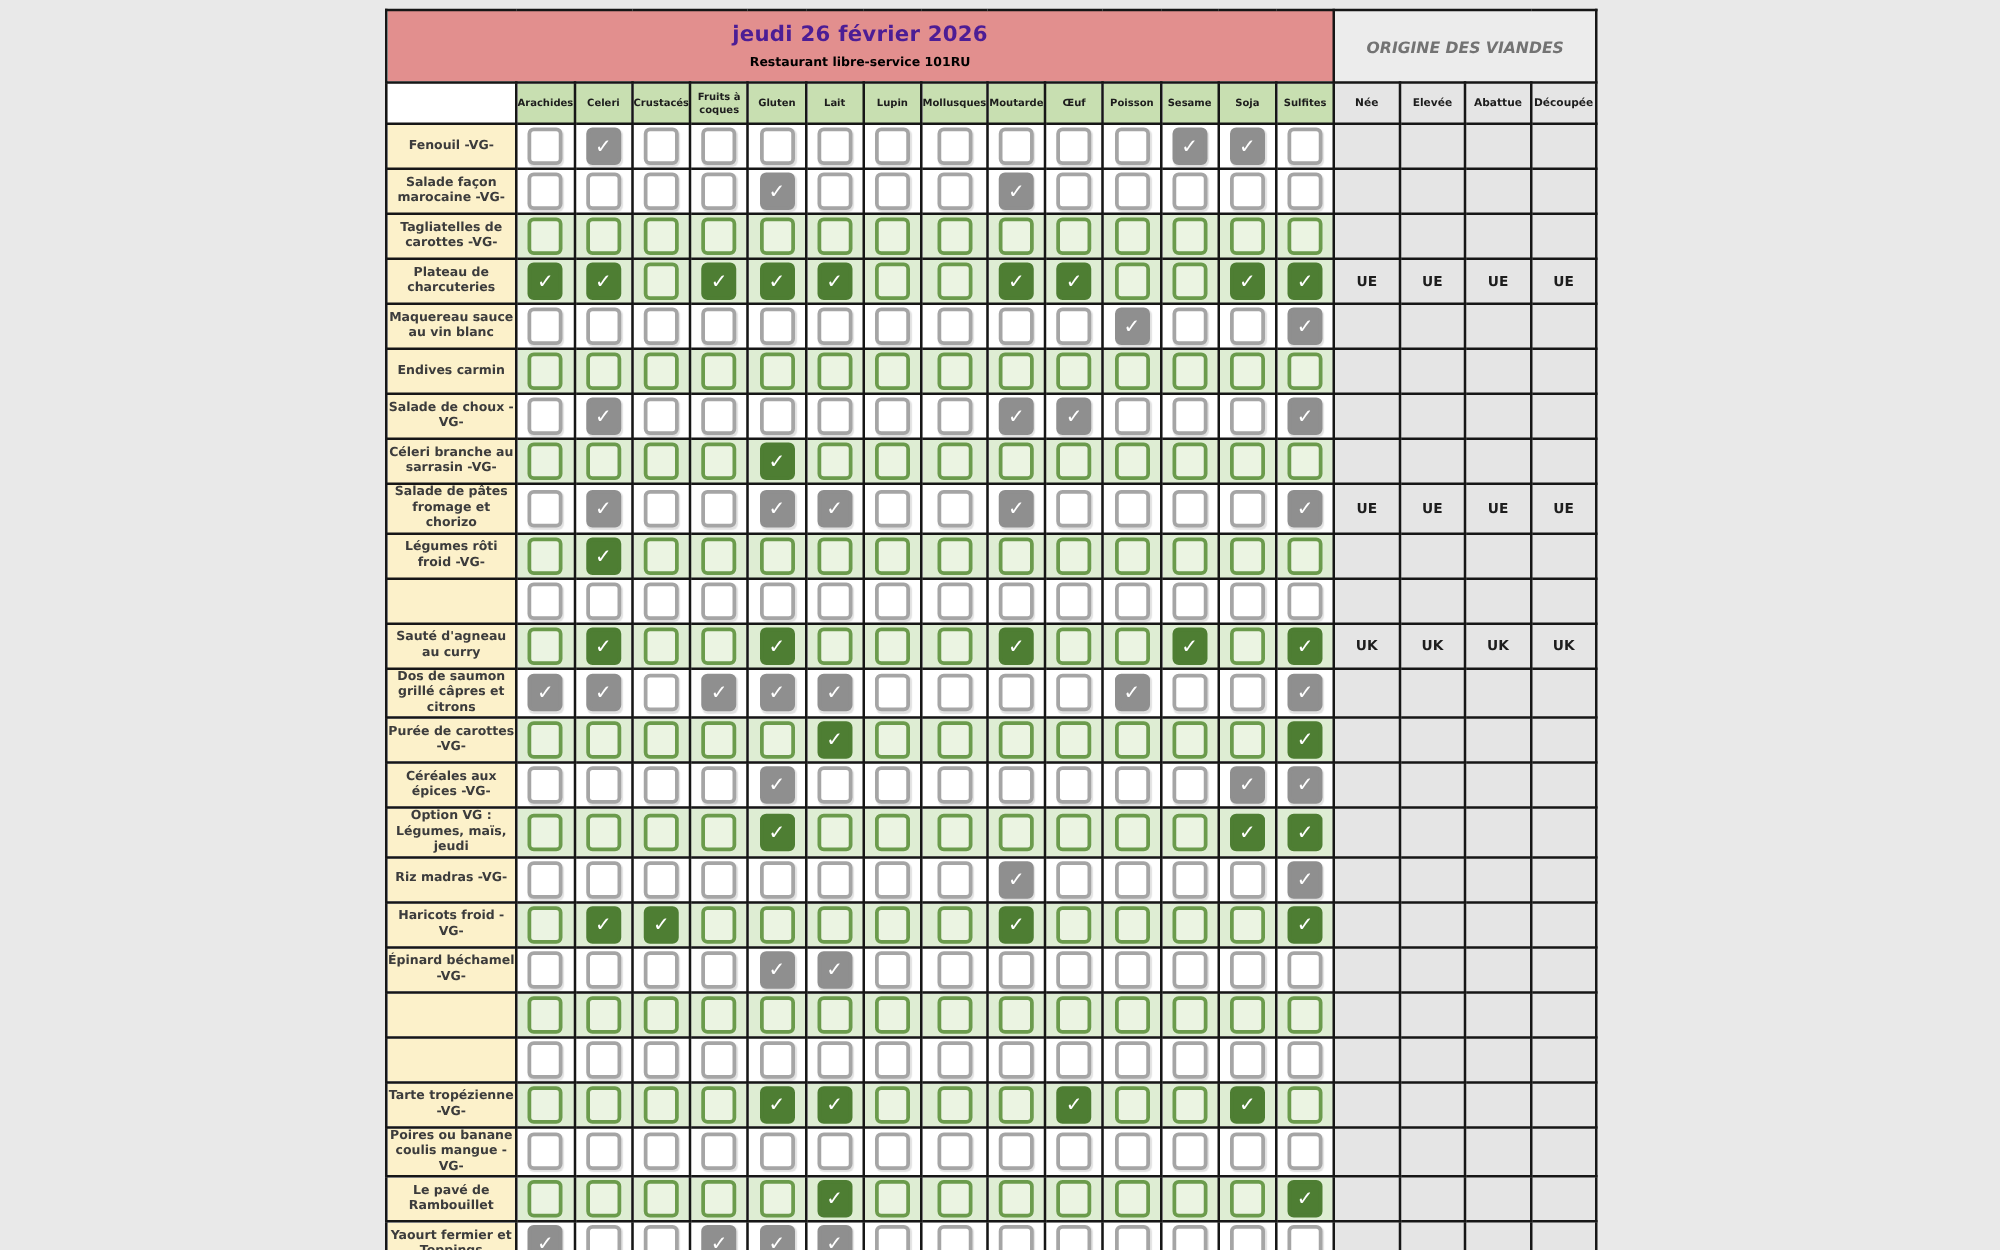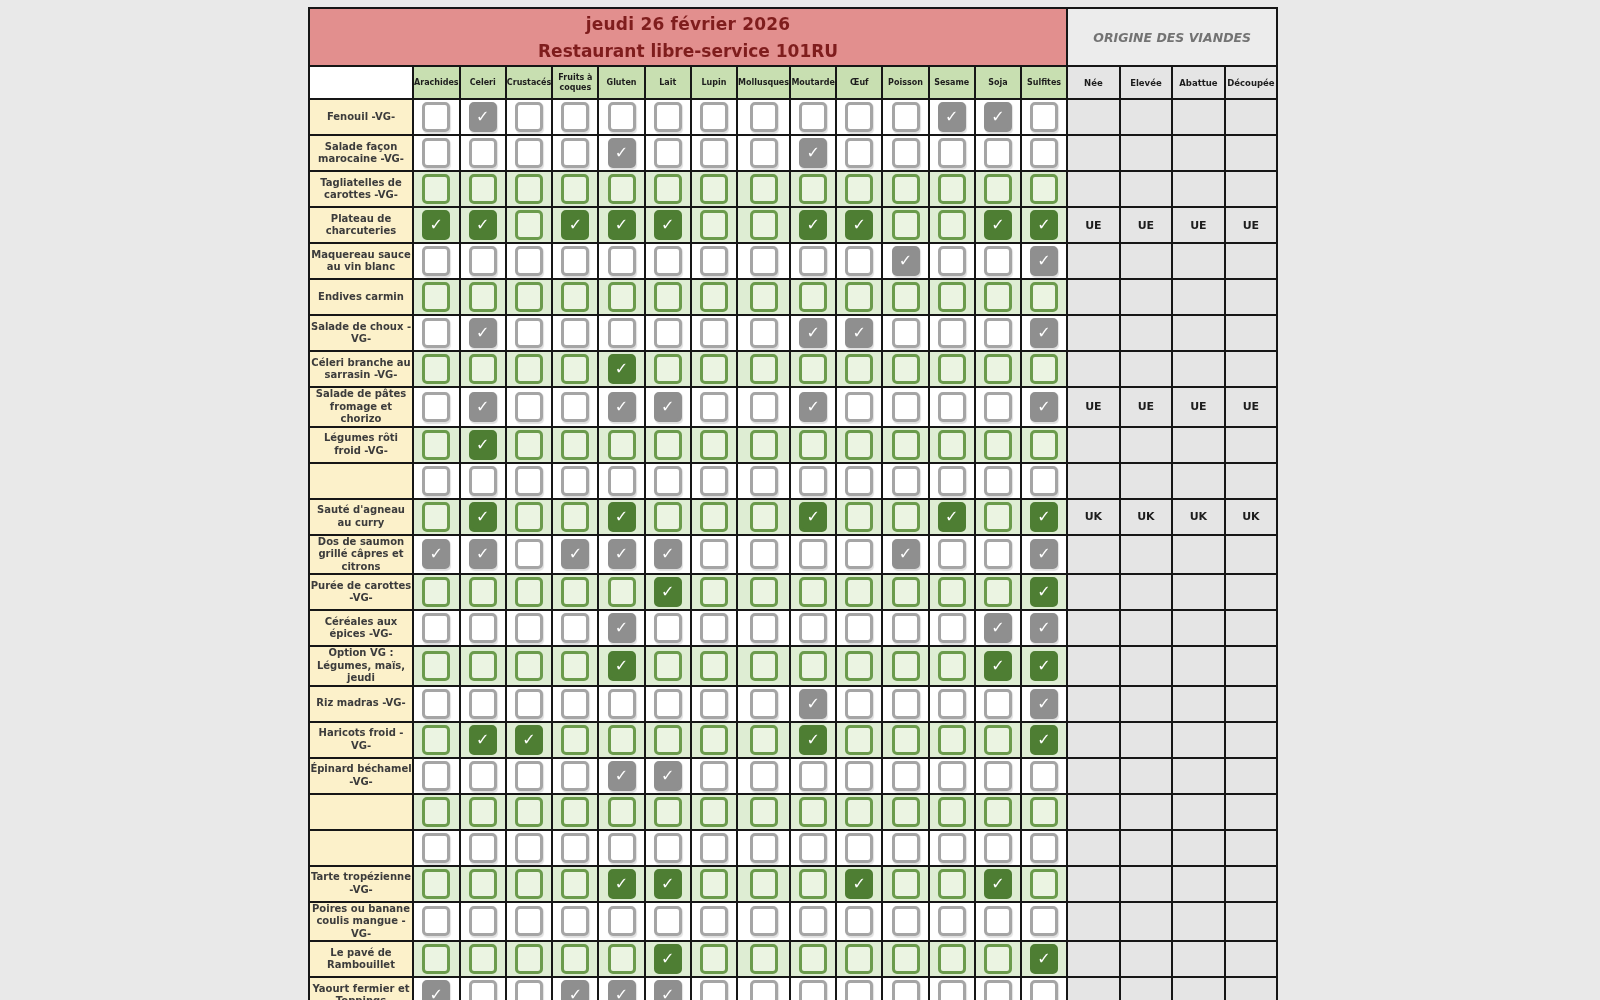--- a/index.html
+++ b/index.html
@@ -3,22 +3,22 @@
 <meta charset="utf-8">
 <style>
   html,body{margin:0;padding:0;}
   body{font-family:"DejaVu Sans","Liberation Sans",sans-serif;}
   .page{position:relative;width:1600px;height:1000px;background:#e9e9e9;overflow:hidden;}
   .sheet{position:absolute;left:308px;top:7px;}
   table.grid{border-collapse:collapse;table-layout:fixed;}
   table.grid th,table.grid td{border:2px solid #161616;padding:0;overflow:hidden;}
   
   .banner{background:#e28f8e;height:56px;vertical-align:middle;text-align:center;}
-  .banner .title{font-size:17px;font-weight:bold;color:#7f1d1d;letter-spacing:.2px;}
-  .banner .subtitle{font-size:17px;font-weight:bold;color:#7f1d1d;margin-top:7px;}
+  .banner .title{font-size:17px;font-weight:bold;color:#4c1d95;letter-spacing:.2px;}
+  .banner .subtitle{font-size:10px;font-weight:bold;color:#000000;margin-top:7px;}
   .origin-banner{background:#ececec;font-style:italic;font-weight:bold;font-size:12.5px;
                  color:#737373;text-align:center;vertical-align:middle;}
   
   .corner{background:#ffffff;height:31px;}
   th.col-head{background:#c8dfb1;font-size:8px;font-weight:bold;color:#1d1d1d;
               text-align:center;vertical-align:middle;line-height:1.25;}
   th.origin-col-head{background:#e5e5e5;font-size:8.5px;font-weight:bold;color:#1d1d1d;
                      text-align:center;vertical-align:middle;margin-top:29px;}
   
   td.label{background:#fcf1ca;font-size:10px;font-weight:bold;color:#3c3c3c;

